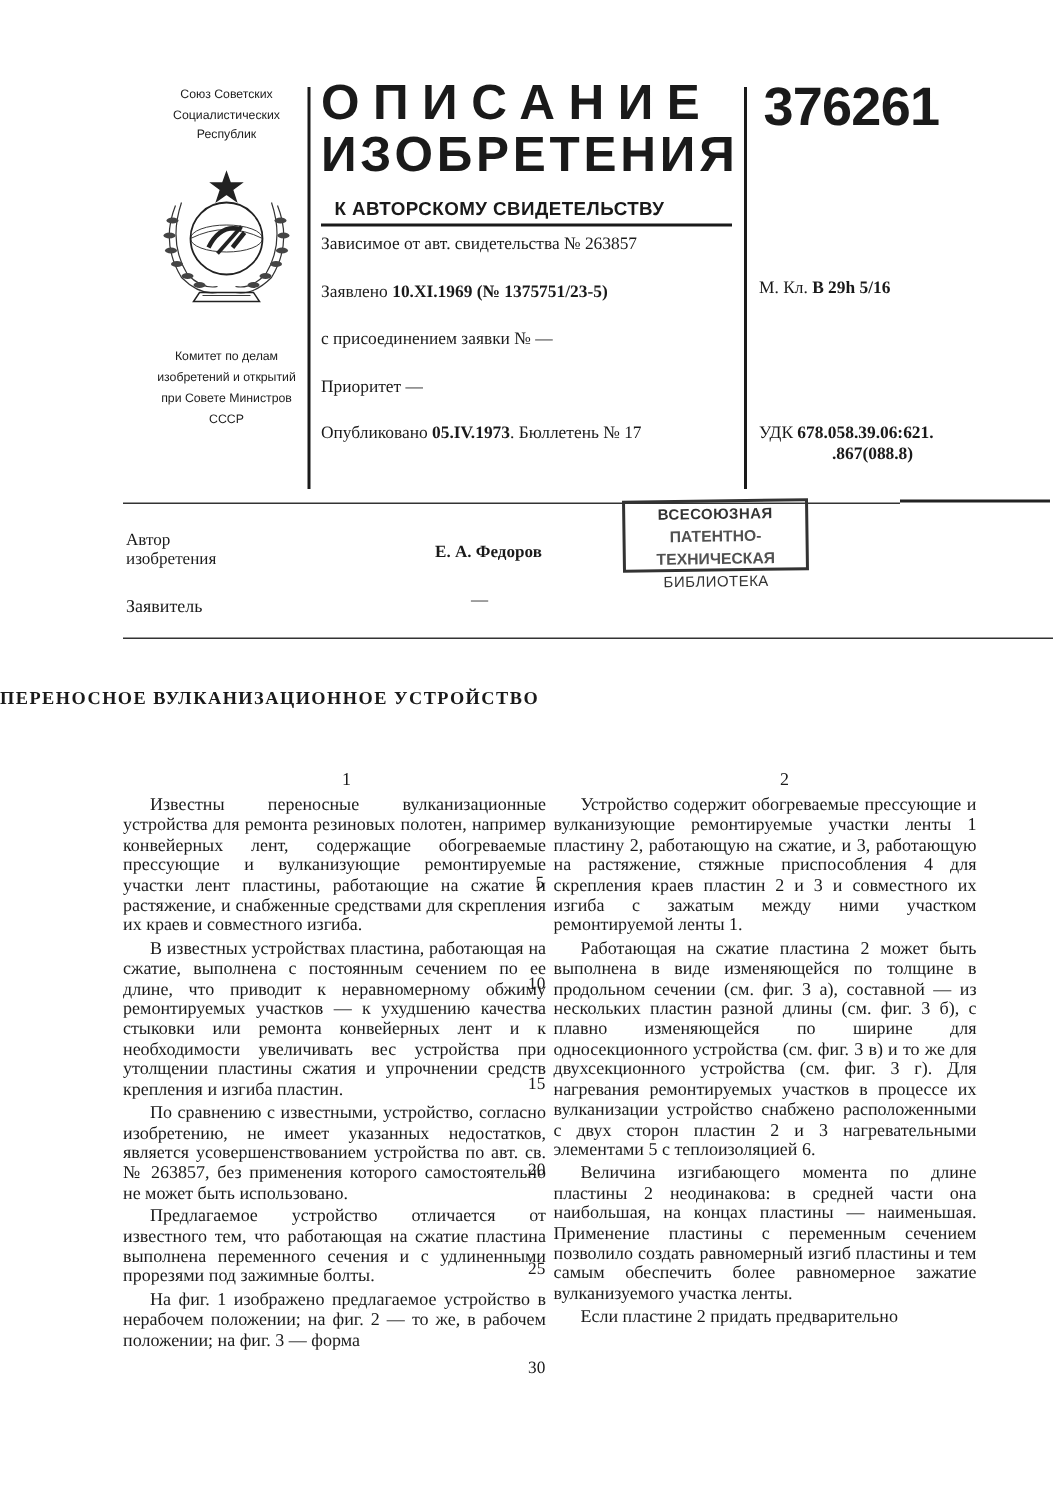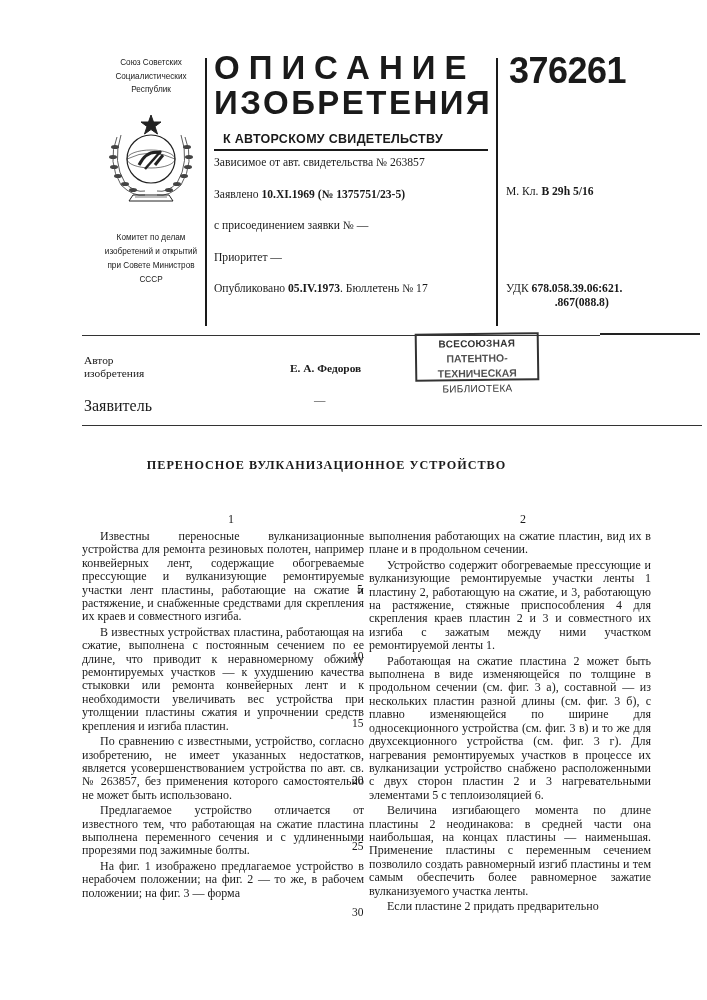--- a/index.html
+++ b/index.html
@@ -31,29 +31,29 @@
   .udc { position:absolute; left:506px; top:282px; font-size:11.6px; line-height:14px; }
   .udc .indent { padding-left:35px; display:block;text-align:center; }
 
   .hrule { position:absolute; height:1px; background:#333; }
   .hr1 { left:82px; top:335px; width:518px; }
   .hr1b { left:600px; top:333px; width:100px; height:2px; background:#222; }
   .hr2 { left:82px; top:425px; width:620px; }
 
   .author-label { position:absolute; left:84px; top:354px; font-size:11.4px; line-height:13px; }
   .author-name { position:absolute; left:290px; top:362px; font-size:11.4px; font-weight:bold; }
-  .applicant-label { position:absolute; left:84px; top:397px; font-size:16px; }
+  .applicant-label { position:absolute; left:84px; top:397px; font-size:12px; }
   .applicant-value { position:absolute; left:314px; top:394px; font-size:11.4px; }
 
   .stamp { position:absolute; left:415px; top:333px; width:124px; height:48px; border:2px solid #333; border-bottom-width:2px; transform:rotate(-0.8deg); text-align:center; font-family:"Liberation Sans", "DejaVu Sans", sans-serif; font-size:10px; color:#333; line-height:15px; letter-spacing:0.3px; padding-top:1px; }
   .stamp .s1 { font-weight:bold; }
   .stamp .s2 { font-weight:bold; font-size:10.5px; letter-spacing:0; opacity:0.85; }
   .stamp .s3 { font-size:10px; }
 
-  .doc-title { position:absolute; left:0; width:653px; top:458px; text-align:center; font-weight:bold; font-size:12.2px; letter-spacing:1px; line-height:14.5px; }
+  .doc-title { position:absolute; left:0; width:653px; top:458px; font-weight:bold; font-size:12.2px; letter-spacing:1px; line-height:14.5px; }
 
   .col-num { position:absolute; top:512px; font-size:12px; }
   .col-num.c1 { left:228px; }
   .col-num.c2 { left:520px; }
 
   .col { position:absolute; top:530px; width:282px; font-size:12px; line-height:13.4px; text-align:justify; }
   .col.left { left:82px; }
   .col.right { left:369px; }
   .col p { text-indent:18px; margin-bottom:2px; }
   .col p.noindent { text-indent:0; }
@@ -161,21 +161,20 @@
 
 <div class="col left">
   <p>Известны переносные вулканизационные устройства для ремонта резиновых полотен, например конвейерных лент, содержащие обогреваемые прессующие и вулканизующие ремонтируемые участки лент пластины, работающие на сжатие и растяжение, и снабженные средствами для скрепления их краев и совместного изгиба.</p>
   <p>В известных устройствах пластина, работающая на сжатие, выполнена с постоянным сечением по ее длине, что приводит к неравномерному обжиму ремонтируемых участков — к ухудшению качества стыковки или ремонта конвейерных лент и к необходимости увеличивать вес устройства при утолщении пластины сжатия и упрочнении средств крепления и изгиба пластин.</p>
   <p>По сравнению с известными, устройство, согласно изобретению, не имеет указанных недостатков, является усовершенствованием устройства по авт. св. № 263857, без применения которого самостоятельно не может быть использовано.</p>
   <p>Предлагаемое устройство отличается от известного тем, что работающая на сжатие пластина выполнена переменного сечения и с удлиненными прорезями под зажимные болты.</p>
   <p>На фиг. 1 изображено предлагаемое устройство в нерабочем положении; на фиг. 2 — то же, в рабочем положении; на фиг. 3 — форма</p>
 </div>
 
 <div class="col right">
-  <p class="noindent">выполнения работающих на сжатие пластин, вид их в плане и в продольном сечении.</p>
   <p>Устройство содержит обогреваемые прессующие и вулканизующие ремонтируемые участки ленты 1 пластину 2, работающую на сжатие, и 3, работающую на растяжение, стяжные приспособления 4 для скрепления краев пластин 2 и 3 и совместного их изгиба с зажатым между ними участком ремонтируемой ленты 1.</p>
   <p>Работающая на сжатие пластина 2 может быть выполнена в виде изменяющейся по толщине в продольном сечении (см. фиг. 3 а), составной — из нескольких пластин разной длины (см. фиг. 3 б), с плавно изменяющейся по ширине для односекционного устройства (см. фиг. 3 в) и то же для двухсекционного устройства (см. фиг. 3 г). Для нагревания ремонтируемых участков в процессе их вулканизации устройство снабжено расположенными с двух сторон пластин 2 и 3 нагревательными элементами 5 с теплоизоляцией 6.</p>
   <p>Величина изгибающего момента по длине пластины 2 неодинакова: в средней части она наибольшая, на концах пластины — наименьшая. Применение пластины с переменным сечением позволило создать равномерный изгиб пластины и тем самым обеспечить более равномерное зажатие вулканизуемого участка ленты.</p>
   <p>Если пластине 2 придать предварительно</p>
 </div>
 
 <div class="line-num" style="left:357px; top:583px;">5</div>
 <div class="line-num" style="left:352px; top:650px;">10</div>
 <div class="line-num" style="left:352px; top:717px;">15</div>
 <div class="line-num" style="left:352px; top:774px;">20</div>

